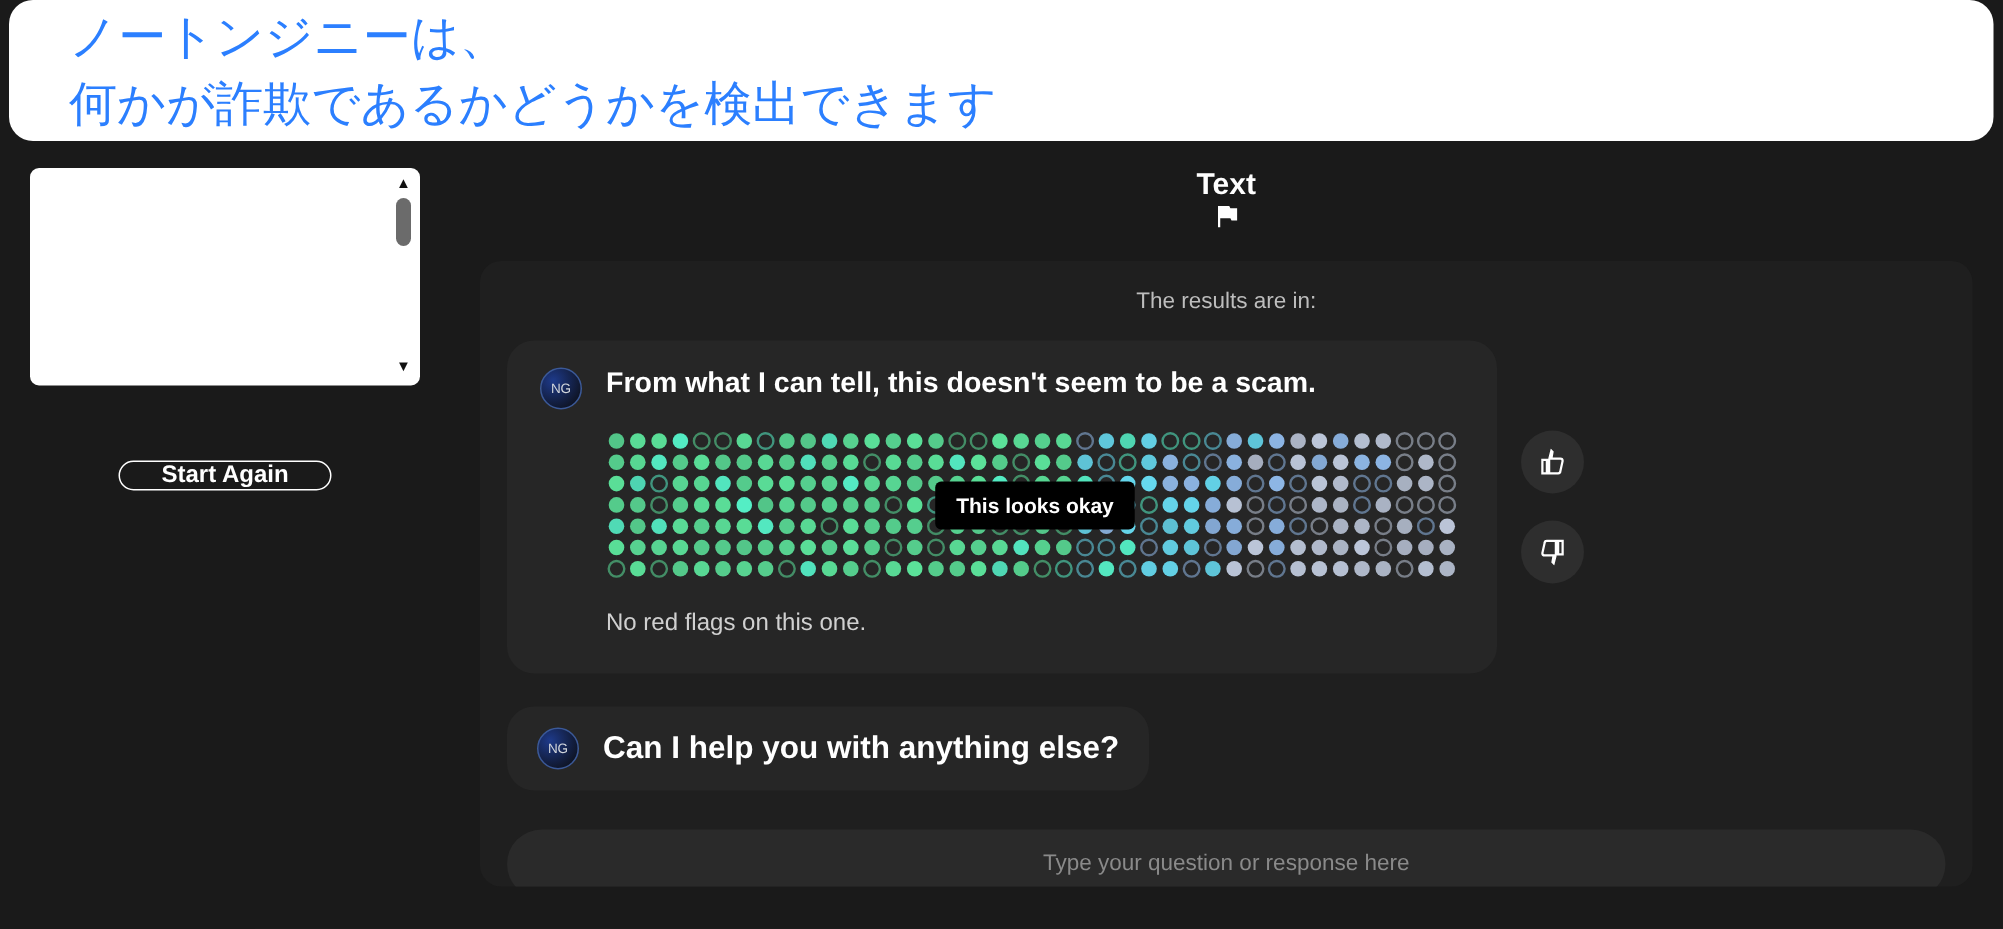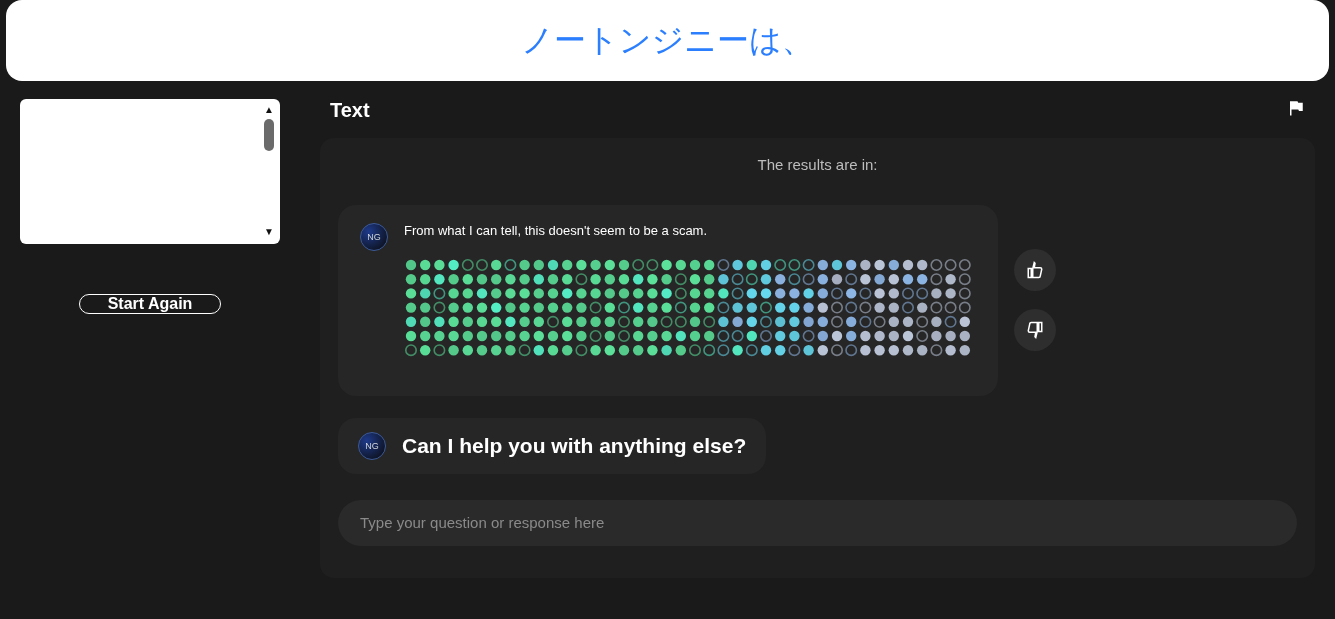--- a/index.html
+++ b/index.html
@@ -1,58 +1,59 @@
 <!DOCTYPE html>
 <html><head>
 <meta charset="utf-8">
 <style>
 * { margin: 0; padding: 0; box-sizing: border-box; }
 body { background: #1a1a1a; font-family: -apple-system, BlinkMacSystemFont, "Segoe UI", Helvetica, Arial, sans-serif; width: 1335px; height: 619px; overflow: hidden; color: #fff; }
-.banner { background: #fff; border-radius: 16px; margin: 0 6px 8px 6px; padding: 18px 40px; text-align: center; }
+.banner { background: #fff; border-radius: 16px; margin: 0 6px 8px 6px; padding: 2px 40px; text-align: left; }
 .banner-text { color: #2b7fff; font-size: 32px; font-weight: 500; line-height: 1.4; }
 .layout { display: flex; height: calc(619px - 130px); }
 .sidebar { width: 300px; padding: 10px 18px; display: flex; flex-direction: column; align-items: center; }
 .text-box { background: #fff; color: #222; border-radius: 6px; padding: 14px 14px; width: 260px; height: 145px; position: relative; font-size: 16px; line-height: 1.45; overflow: hidden; }
 .text-box .sb { position: absolute; right: 4px; top: 4px; bottom: 4px; width: 14px; display: flex; flex-direction: column; align-items: center; }
 .text-box .sb .arr { font-size: 10px; color: #111; }
 .text-box .sb .thumb { background: #6b6b6b; width: 10px; border-radius: 5px; flex: 0 0 32px; margin-top: 2px; }
 .text-box .sb .track { flex: 1; }
 .start-again { margin-top: 50px; background: transparent; color: #fff; border: 1.5px solid #fff; border-radius: 999px; padding: 0 28px; font-size: 16px; font-weight: 600; cursor: pointer; }
 .main { flex: 1; display: flex; flex-direction: column; padding: 0 20px 0 20px; position: relative; }
-.main-header { display: flex; align-items: center; justify-content: space-between; padding: 10px 10px 16px 10px; }
+.main-header { display: flex; align-items: center; justify-content: space-between; padding: 10px 10px 16px 10px; flex-direction: column; }
 .main-title { font-size: 20px; font-weight: 800; }
 .flag-icon { font-size: 18px; cursor: pointer; }
 .chat { background: #1f1f1f; border-radius: 14px; padding: 18px 18px 4px 18px; flex: 1; overflow: hidden; position: relative; }
-.results-line { text-align: center; color: #bdbdbd; font-size: 15px; margin-bottom: 32px; }
+.results-line { text-align: center; color: #bdbdbd; font-size: 15px; margin-bottom: 18px; }
 .bubble-row { display: flex; align-items: flex-start; margin-bottom: 22px; }
 .bubble-wrap { background: #262626; border-radius: 18px; padding: 18px 22px; display: flex; align-items: flex-start; max-width: 660px; }
 .result-bubble { width: 660px; }
 .avatar { width: 28px; height: 28px; border-radius: 50%; background: radial-gradient(circle at 30% 30%, #1e3a8a, #0a0a0a); border: 1px solid #3b5998; display: flex; align-items: center; justify-content: center; font-size: 9px; font-weight: 400; color: #d1d5db; margin-right: 16px; flex-shrink: 0; }
 .bubble-content { flex: 1; }
-.bubble-headline { font-weight: 400; font-size: 13px; margin-bottom: 20px; }
+.bubble-headline { font-weight: 700; font-size: 19px; margin-bottom: 20px; }
 .dot-band { position: relative; border-radius: 2px; overflow: hidden; margin-bottom: 20px; }
 .dot-band svg { display: block; }
 .overlay-label { position: absolute; top: 50%; left: 50%; transform: translate(-50%,-50%); background: #000; color: #fff; font-weight: 800; font-size: 14px; padding: 8px 14px; border-radius: 4px; }
 .sub-line { color: #d0d0d0; font-size: 16px; margin-bottom: 6px; }
 .feedback { display: flex; flex-direction: column; gap: 18px; margin-left: 16px; align-self: center; }
 .fb-btn { width: 42px; height: 42px; border-radius: 50%; background: #2e2e2e; display: flex; align-items: center; justify-content: center; cursor: pointer; font-size: 18px; }
 .followup { background: #262626; border-radius: 18px; padding: 14px 20px; display: inline-flex; align-items: center; margin-bottom: 20px; }
 .followup .avatar { margin-right: 16px; }
 .followup-text { font-weight: 800; font-size: 21px; }
 .input-row { margin-top: 6px; }
 .input-pill { background: #2a2a2a; border-radius: 999px; padding: 14px 22px; }
-.input-pill input { background: transparent; border: none; outline: none; color: #ccc; font-size: 15px; width: 100%; }
+.input-pill input { background: transparent; border: none; outline: none; color: #ccc; font-size: 15px; width: 100%; text-align: center; }
 .input-pill input::placeholder { color: #8a8a8a; }
 </style>
 </head>
 <body>
 
 <div class="banner">
   <div class="banner-text">
     <span>ノートンジニーは、</span><br>
+    <span>何かが詐欺であるかどうかを検出できます</span>
   </div>
 </div>
 
 <div class="layout">
 
   <aside class="sidebar">
     <div class="text-box">
       <div class="sb">
         <span class="arr">▲</span>
         <div class="thumb"></div>
@@ -357,21 +358,23 @@
                   <circle cx="447.2" cy="92.19999999999999" r="5.2" fill="none" stroke="#8FB8E8" stroke-width="1.6" opacity="0.55"></circle>
                   <circle cx="461.4" cy="92.19999999999999" r="5.2" fill="#BCC6D9" opacity="0.9630037064031967"></circle>
                   <circle cx="475.59999999999997" cy="92.19999999999999" r="5.2" fill="#BCC6D9" opacity="0.9706123588125593"></circle>
                   <circle cx="489.79999999999995" cy="92.19999999999999" r="5.2" fill="#BCC6D9" opacity="0.9644964819125107"></circle>
                   <circle cx="504" cy="92.19999999999999" r="5.2" fill="#BCC6D9" opacity="0.9151380668303318"></circle>
                   <circle cx="518.2" cy="92.19999999999999" r="5.2" fill="#BCC6D9" opacity="0.8821125035747173"></circle>
                   <circle cx="532.4" cy="92.19999999999999" r="5.2" fill="none" stroke="#BCC6D9" stroke-width="1.6" opacity="0.55"></circle>
                   <circle cx="546.6" cy="92.19999999999999" r="5.2" fill="#BCC6D9" opacity="0.9518952865905248"></circle>
                   <circle cx="560.8" cy="92.19999999999999" r="5.2" fill="#BCC6D9" opacity="0.8940702702390808"></circle>
                 </svg>
+              <div class="overlay-label">This looks okay</div>
             </div>
+            <div class="sub-line">No red flags on this one.</div>
           </div>
         </div>
         <div class="feedback">
           <div class="fb-btn">
             <svg width="18" height="18" viewBox="0 0 24 24" fill="none" stroke="#fff" stroke-width="2">
                 <path d="M7 10v12H3V10h4zm4-8l1 1-1 6h8a2 2 0 0 1 2 2l-2 9a2 2 0 0 1-2 2H9V10l2-8z"></path>
               </svg>
           </div>
           <div class="fb-btn">
             <svg width="18" height="18" viewBox="0 0 24 24" fill="none" stroke="#fff" stroke-width="2">

